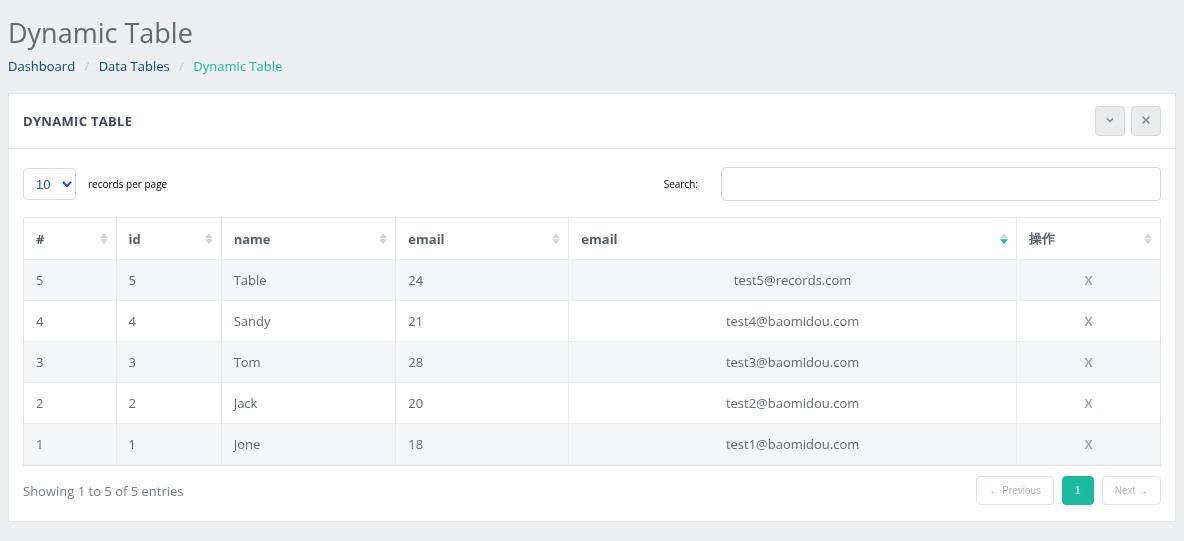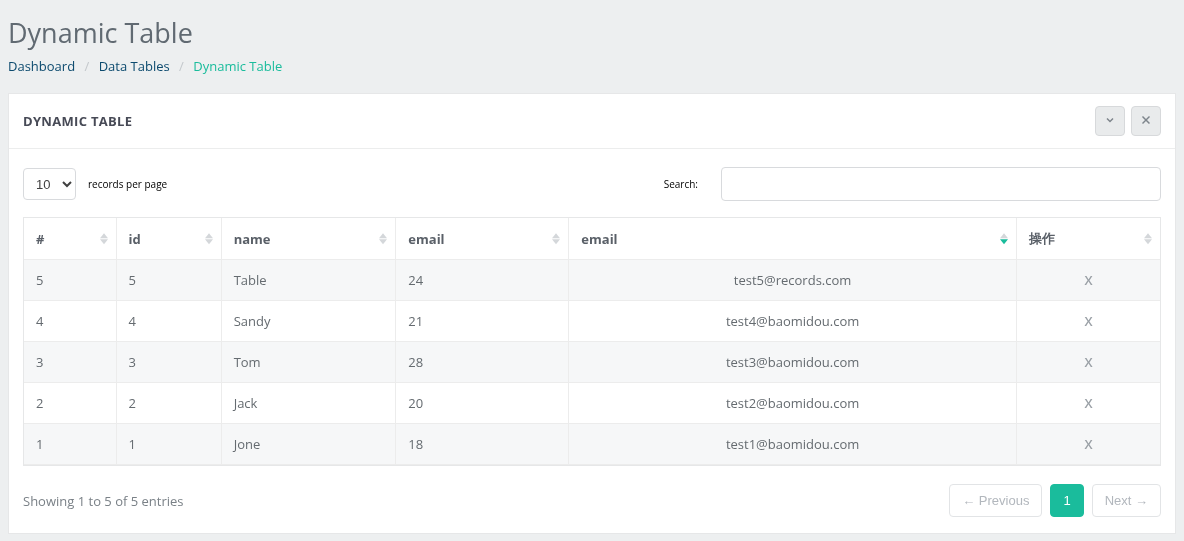--- a/index.html
+++ b/index.html
@@ -66,21 +66,21 @@
     align-items: center;
     justify-content: space-between;
     margin-bottom: 16px;
   }
   .len-wrap { display: flex; align-items: center; gap: 12px; }
   .len-select {
     height: 32px;
     border: 1px solid #d8dadd;
     border-radius: 4px;
     background: #fff;
-    color: #404040;
+    color: #1d4ed8;
     padding: 4px 8px;
     font-size: 13px;
   }
   .len-label, .search-label { color: #000000; font-size: 10px; }
   .search-wrap { display: flex; align-items: center; gap: 23px; }
   .search-input {
     height: 34px;
     width: 440px;
     border: 1px solid #d8dadd;
     border-radius: 4px;
@@ -125,31 +125,31 @@
   .caret-up   { border-bottom: 5px solid #d4d7da; margin-bottom: 1.5px; }
   .caret-down { border-top:    5px solid #d4d7da; }
   .sorted .caret-down { border-top-color: #1abc9c; }
   td.center { text-align: center; }
   td.action-cell { color: #9aa0a6; font-weight: 600; }
 
   .table-footer {
     display: flex;
     justify-content: space-between;
     align-items: center;
-    margin-top: 18px;
+    margin-top: 10px;
   }
   .info-text { color: #7a8187; font-size: 13px; }
   .pager { display: flex; gap: 8px; }
   .pg-btn {
     border: 1px solid #e2e4e6;
     background: #fff;
     color: #b2b7bd;
     padding: 8px 12px;
     border-radius: 4px;
-    font-size: 13px;
+    font-size: 10px;
     cursor: pointer;
   }
   .pg-btn.active {
     background: #1abc9c;
     border-color: #1abc9c;
     color: #fff;
   }
   .arrow { font-family: inherit; }
 </style>
 </head>

